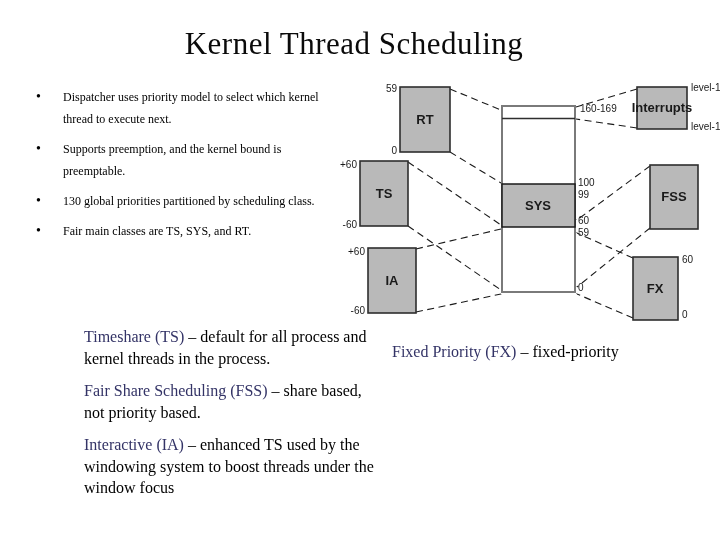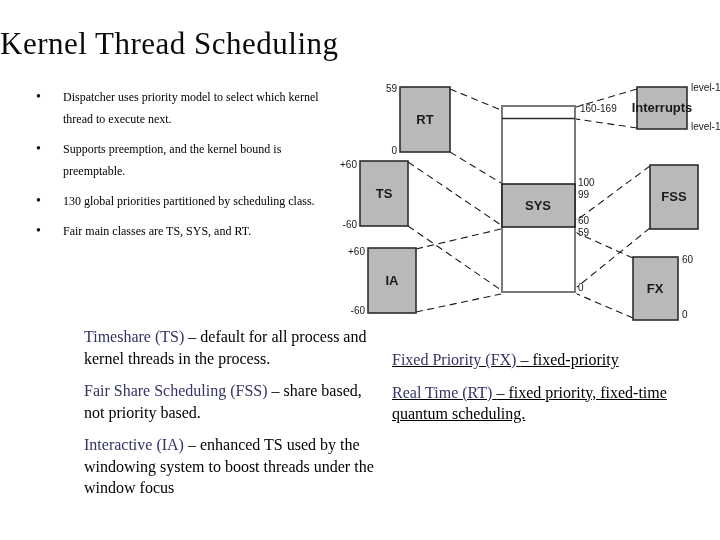--- a/index.html
+++ b/index.html
@@ -1,29 +1,29 @@
 <!DOCTYPE html>
 <html><head>
 <meta charset="utf-8">
 <style>
   html,body{margin:0;padding:0;}
   body{width:720px;height:540px;background:#ffffff;overflow:hidden;
        font-family:"Liberation Serif", serif;color:#000;}
   .slide{position:relative;width:720px;height:540px;background:#fff;}
 
-  .title{position:absolute;top:26px;left:0;right:12px;text-align:left;
+  .title{position:absolute;top:26px;left:0;right:12px;text-align:center;
          font-size:31px;letter-spacing:0.5px;color:#0a0a0a;}
 
   .bullets{position:absolute;left:36px;top:86px;width:308px;}
   .bullet-item{display:flex;margin-bottom:8px;}
   .bullet-dot{flex:0 0 27px;font-size:14px;line-height:22px;}
   .bullet-text{flex:1;font-size:12px;line-height:22px;max-width:278px;}
 
   .defs-left{position:absolute;left:36px;top:326px;width:300px;margin-left:48px;}
-  .defs-right{position:absolute;left:392px;top:349px;width:312px;text-decoration:underline;}
+  .defs-right{position:absolute;left:392px;top:341px;width:312px;}
   .def{margin:0 0 11px 0;font-size:16px;line-height:21.5px;}
   .term{color:#333366;}
 
   svg{position:absolute;left:0;top:0;}
   .boxfill{fill:#b9b9b9;stroke:#2e2e2e;stroke-width:1.6;}
   .colrect{fill:#ffffff;stroke:#7a7a7a;stroke-width:2;}
   .sysrect{fill:#b9b9b9;stroke:#1a1a1a;stroke-width:1.5;}
   .boxlabel{font-family:"Liberation Sans",sans-serif;font-weight:bold;
             font-size:13px;fill:#1a1a1a;text-anchor:middle;}
   .numlabel{font-family:"Liberation Sans",sans-serif;font-size:10px;fill:#1a1a1a;}
@@ -67,24 +67,20 @@
     <p class="def">
       <span class="term">Interactive (IA)</span>
       <span>– enhanced TS used by the windowing system to boost threads under the window focus</span>
     </p>
   </div>
 
   <div class="defs-right">
     <p class="def">
       <span class="term">Fixed Priority (FX)</span>
       <span>– fixed-priority</span>
-    </p>
-    <p class="def">
-      <span class="term">Real Time (RT)</span>
-      <span>– fixed priority, fixed-time quantum scheduling.</span>
     </p>
   </div>
 
   <svg width="720" height="540" viewBox="0 0 720 540">
     <defs>
       <marker id="arrow" markerWidth="10" markerHeight="8" refX="0" refY="0" orient="auto" markerUnits="userSpaceOnUse">
         <path d="M-7,-3 L0,0 L-7,3" stroke="#1a1a1a" stroke-width="1" fill="none"></path>
       </marker>
     </defs>
 

